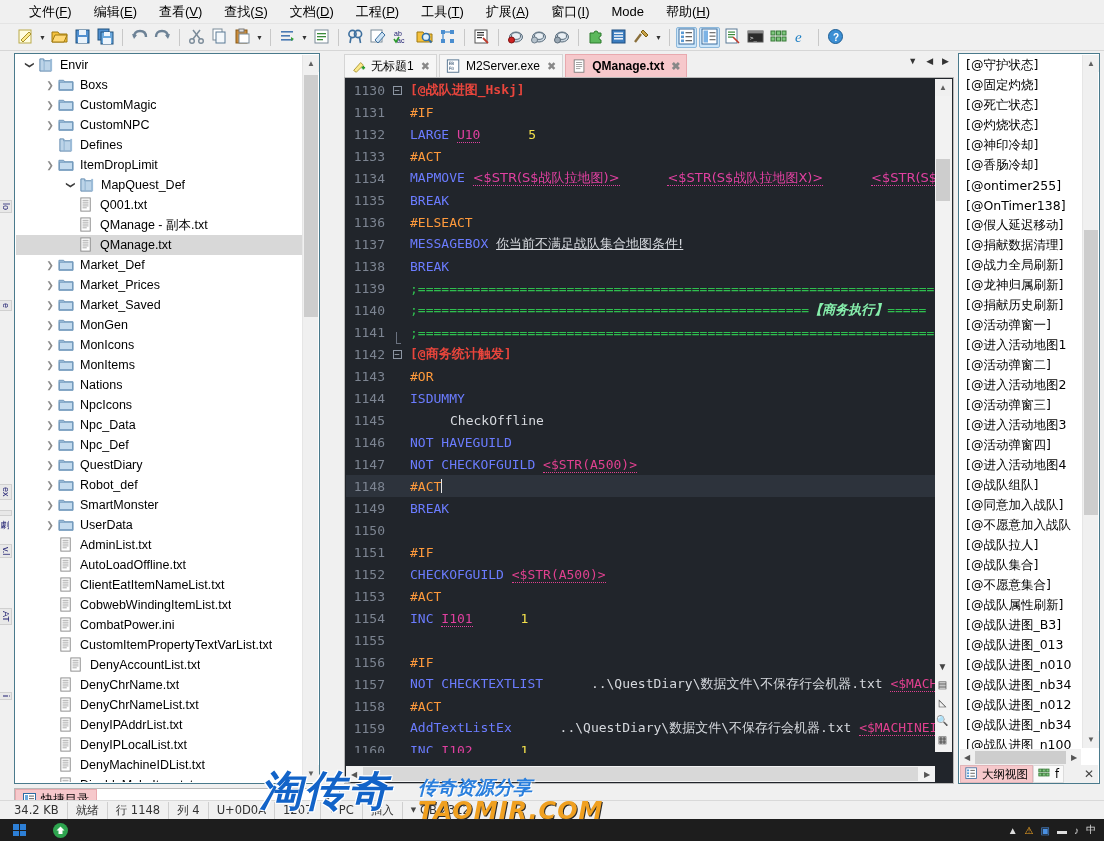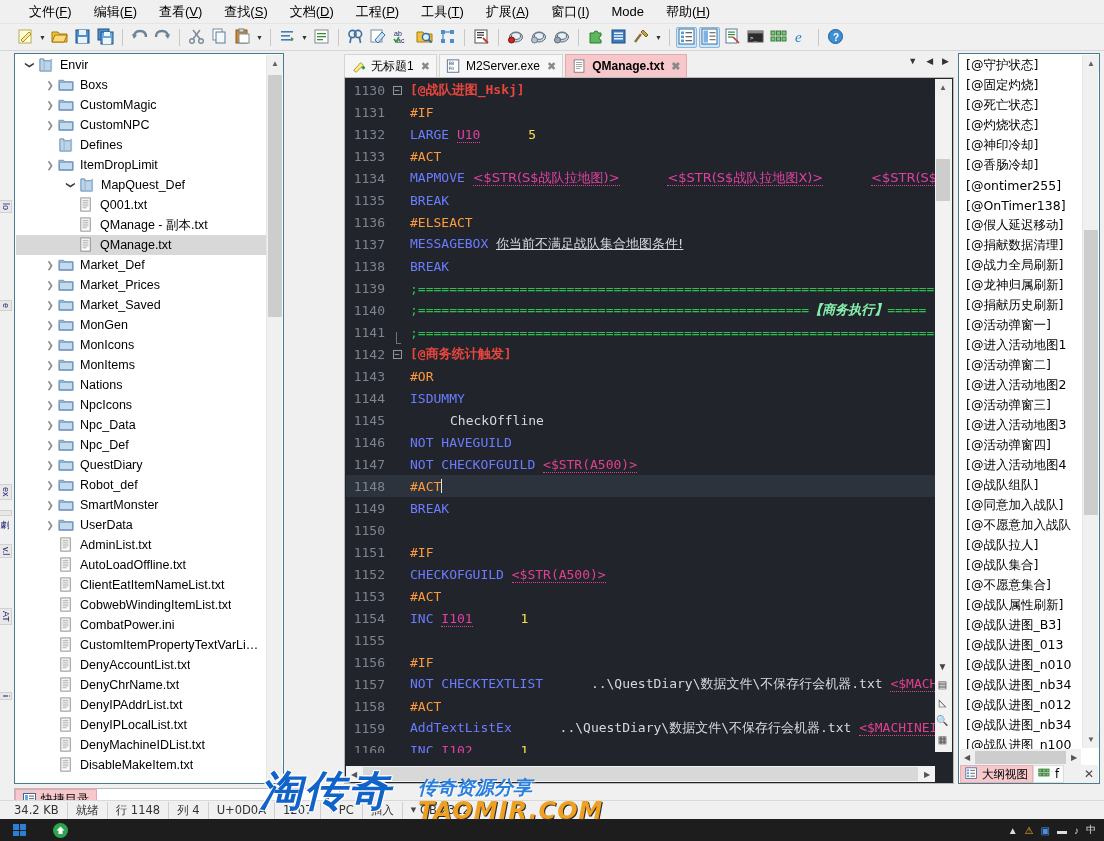--- a/index.html
+++ b/index.html
@@ -57,21 +57,21 @@
   .vtab {
     position: absolute; left: -1px; width: 13px;
     font-size: 9px; color: #1a1a6e; writing-mode: vertical-rl;
     white-space: nowrap; background: #e8e8e8; padding: 2px 0;
     text-align: center; border: 1px solid #d0d0d0;
   }
 
   
   .treepanel {
     position: absolute; left: 14px; top: 53px;
-    width: 270px; height: 731px;
+    width: 306px; height: 731px;
     background: #fff; border: 1px solid #4a7a8c;
     overflow: hidden;
   }
   .tree-scroll {
     position: absolute; left: 1px; top: 1px; right: 17px; bottom: 1px;
     overflow: hidden;
   }
   .tnode {
     height: 20px; display: flex; align-items: center;
     font-size: 12.5px; color: #000; white-space: nowrap;
@@ -846,21 +846,21 @@
           <span class="file-ic"><svg width="16" height="16" viewBox="0 0 17 17">
               <rect x="3" y="1" width="10" height="14" fill="#fff" stroke="#8a8a8a"></rect>
               <rect x="4.8" y="3" width="6.4" height="1" fill="#aaa"></rect>
               <rect x="4.8" y="5" width="6.4" height="1" fill="#aaa"></rect>
               <rect x="4.8" y="7" width="6.4" height="1" fill="#aaa"></rect>
               <rect x="4.8" y="9" width="6.4" height="1" fill="#aaa"></rect>
               <rect x="4.8" y="11" width="4.5" height="1" fill="#aaa"></rect>
             </svg></span>
           <span class="tlabel">CustomItemPropertyTextVarList.txt</span>
         </div>
-        <div class="tnode" style="padding-left: 26px;">
+        <div class="tnode" style="padding-left: 36px;">
           <span class="chev none"></span>
           <span class="file-ic"><svg width="16" height="16" viewBox="0 0 17 17">
               <rect x="3" y="1" width="10" height="14" fill="#fff" stroke="#8a8a8a"></rect>
               <rect x="4.8" y="3" width="6.4" height="1" fill="#aaa"></rect>
               <rect x="4.8" y="5" width="6.4" height="1" fill="#aaa"></rect>
               <rect x="4.8" y="7" width="6.4" height="1" fill="#aaa"></rect>
               <rect x="4.8" y="9" width="6.4" height="1" fill="#aaa"></rect>
               <rect x="4.8" y="11" width="4.5" height="1" fill="#aaa"></rect>
             </svg></span>
           <span class="tlabel">DenyAccountList.txt</span>
@@ -869,20 +869,32 @@
           <span class="chev none"></span>
           <span class="file-ic"><svg width="16" height="16" viewBox="0 0 17 17">
               <rect x="3" y="1" width="10" height="14" fill="#fff" stroke="#8a8a8a"></rect>
               <rect x="4.8" y="3" width="6.4" height="1" fill="#aaa"></rect>
               <rect x="4.8" y="5" width="6.4" height="1" fill="#aaa"></rect>
               <rect x="4.8" y="7" width="6.4" height="1" fill="#aaa"></rect>
               <rect x="4.8" y="9" width="6.4" height="1" fill="#aaa"></rect>
               <rect x="4.8" y="11" width="4.5" height="1" fill="#aaa"></rect>
             </svg></span>
           <span class="tlabel">DenyChrName.txt</span>
+        </div>
+        <div class="tnode" style="padding-left: 26px;">
+          <span class="chev none"></span>
+          <span class="file-ic"><svg width="16" height="16" viewBox="0 0 17 17">
+              <rect x="3" y="1" width="10" height="14" fill="#fff" stroke="#8a8a8a"></rect>
+              <rect x="4.8" y="3" width="6.4" height="1" fill="#aaa"></rect>
+              <rect x="4.8" y="5" width="6.4" height="1" fill="#aaa"></rect>
+              <rect x="4.8" y="7" width="6.4" height="1" fill="#aaa"></rect>
+              <rect x="4.8" y="9" width="6.4" height="1" fill="#aaa"></rect>
+              <rect x="4.8" y="11" width="4.5" height="1" fill="#aaa"></rect>
+            </svg></span>
+          <span class="tlabel">DenyChrNameList.txt</span>
         </div>
         <div class="tnode" style="padding-left: 26px;">
           <span class="chev none"></span>
           <span class="file-ic"><svg width="16" height="16" viewBox="0 0 17 17">
               <rect x="3" y="1" width="10" height="14" fill="#fff" stroke="#8a8a8a"></rect>
               <rect x="4.8" y="3" width="6.4" height="1" fill="#aaa"></rect>
               <rect x="4.8" y="5" width="6.4" height="1" fill="#aaa"></rect>
               <rect x="4.8" y="7" width="6.4" height="1" fill="#aaa"></rect>
               <rect x="4.8" y="9" width="6.4" height="1" fill="#aaa"></rect>
               <rect x="4.8" y="11" width="4.5" height="1" fill="#aaa"></rect>

